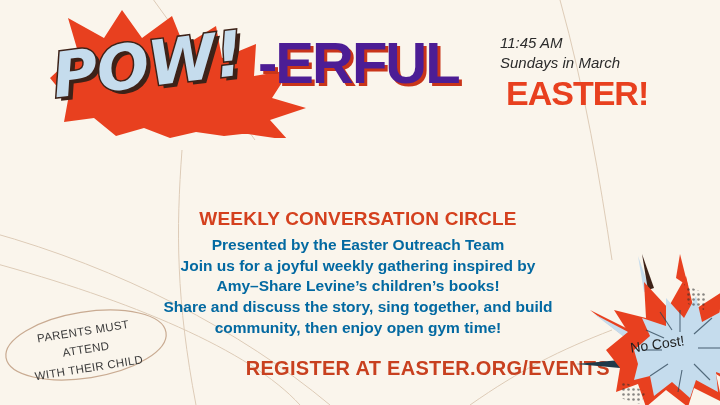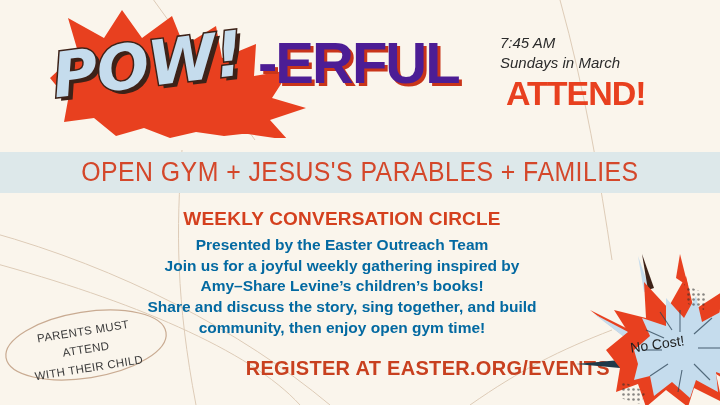--- a/index.html
+++ b/index.html
@@ -59,21 +59,21 @@
     background:#dde8ea;display:flex;align-items:center;justify-content:center;
   }
   .banner-text{
     font-family:"Liberation Sans Narrow","Liberation Sans",sans-serif;
     font-size:27px;font-weight:400;color:#d4472a;letter-spacing:.5px;
     transform:scaleX(.92);white-space:nowrap;
   }
 
   
   .body-copy{
-    position:absolute;left:92px;top:208px;width:500px;
+    position:absolute;left:108px;top:208px;width:500px;
     text-align:center;
   }
   .headline{
     font-family:"Liberation Sans", sans-serif;
     font-weight:bold;font-size:19px;color:#d4401e;
     letter-spacing:.2px;margin-bottom:5px;line-height:1.15;
   }
   .sub{
     font-family:Liberation Sans, sans-serif;
     font-weight:bold;font-size:15.5px;color:#0369a1;
@@ -128,30 +128,27 @@
     <div class="pow-wrap">
       <svg class="pow-burst" viewBox="0 0 300 130" width="300" height="130">
         <polygon fill="#e8401f" points="12,70 40,44 30,10 66,30 84,2 104,30 134,8 146,38 178,18 184,50 218,36 216,68 252,62 234,90 268,100 232,112 250,132 210,126 204,126 186,128 158,124 132,130 106,120 78,128 56,110 26,114 30,92"></polygon>
       </svg>
       <div class="pow-text">POW!</div>
     </div>
 
     <div class="erful">-ERFUL</div>
 
     <div class="time-block">
-      <div>7:45 AM</div>
+      <div>11:45 AM</div>
       <div>Sundays in March</div>
     </div>
 
-    <div class="stories">ATTEND!</div>
-  </div>
-
-  <div class="banner">
-    <div class="banner-text">OPEN GYM + JESUS'S PARABLES + FAMILIES</div>
-  </div>
+    <div class="stories">EASTER!</div>
+  </div>
+
 
   <div class="body-copy">
     <div class="headline">WEEKLY CONVERSATION CIRCLE</div>
     <div class="sub">
       <div>Presented by the Easter Outreach Team</div>
       <div>Join us for a joyful weekly gathering inspired by</div>
       <div>Amy–Share Levine’s children’s books!</div>
       <div>Share and discuss the story, sing together, and build</div>
       <div>community, then enjoy open gym time!</div>
     </div>

